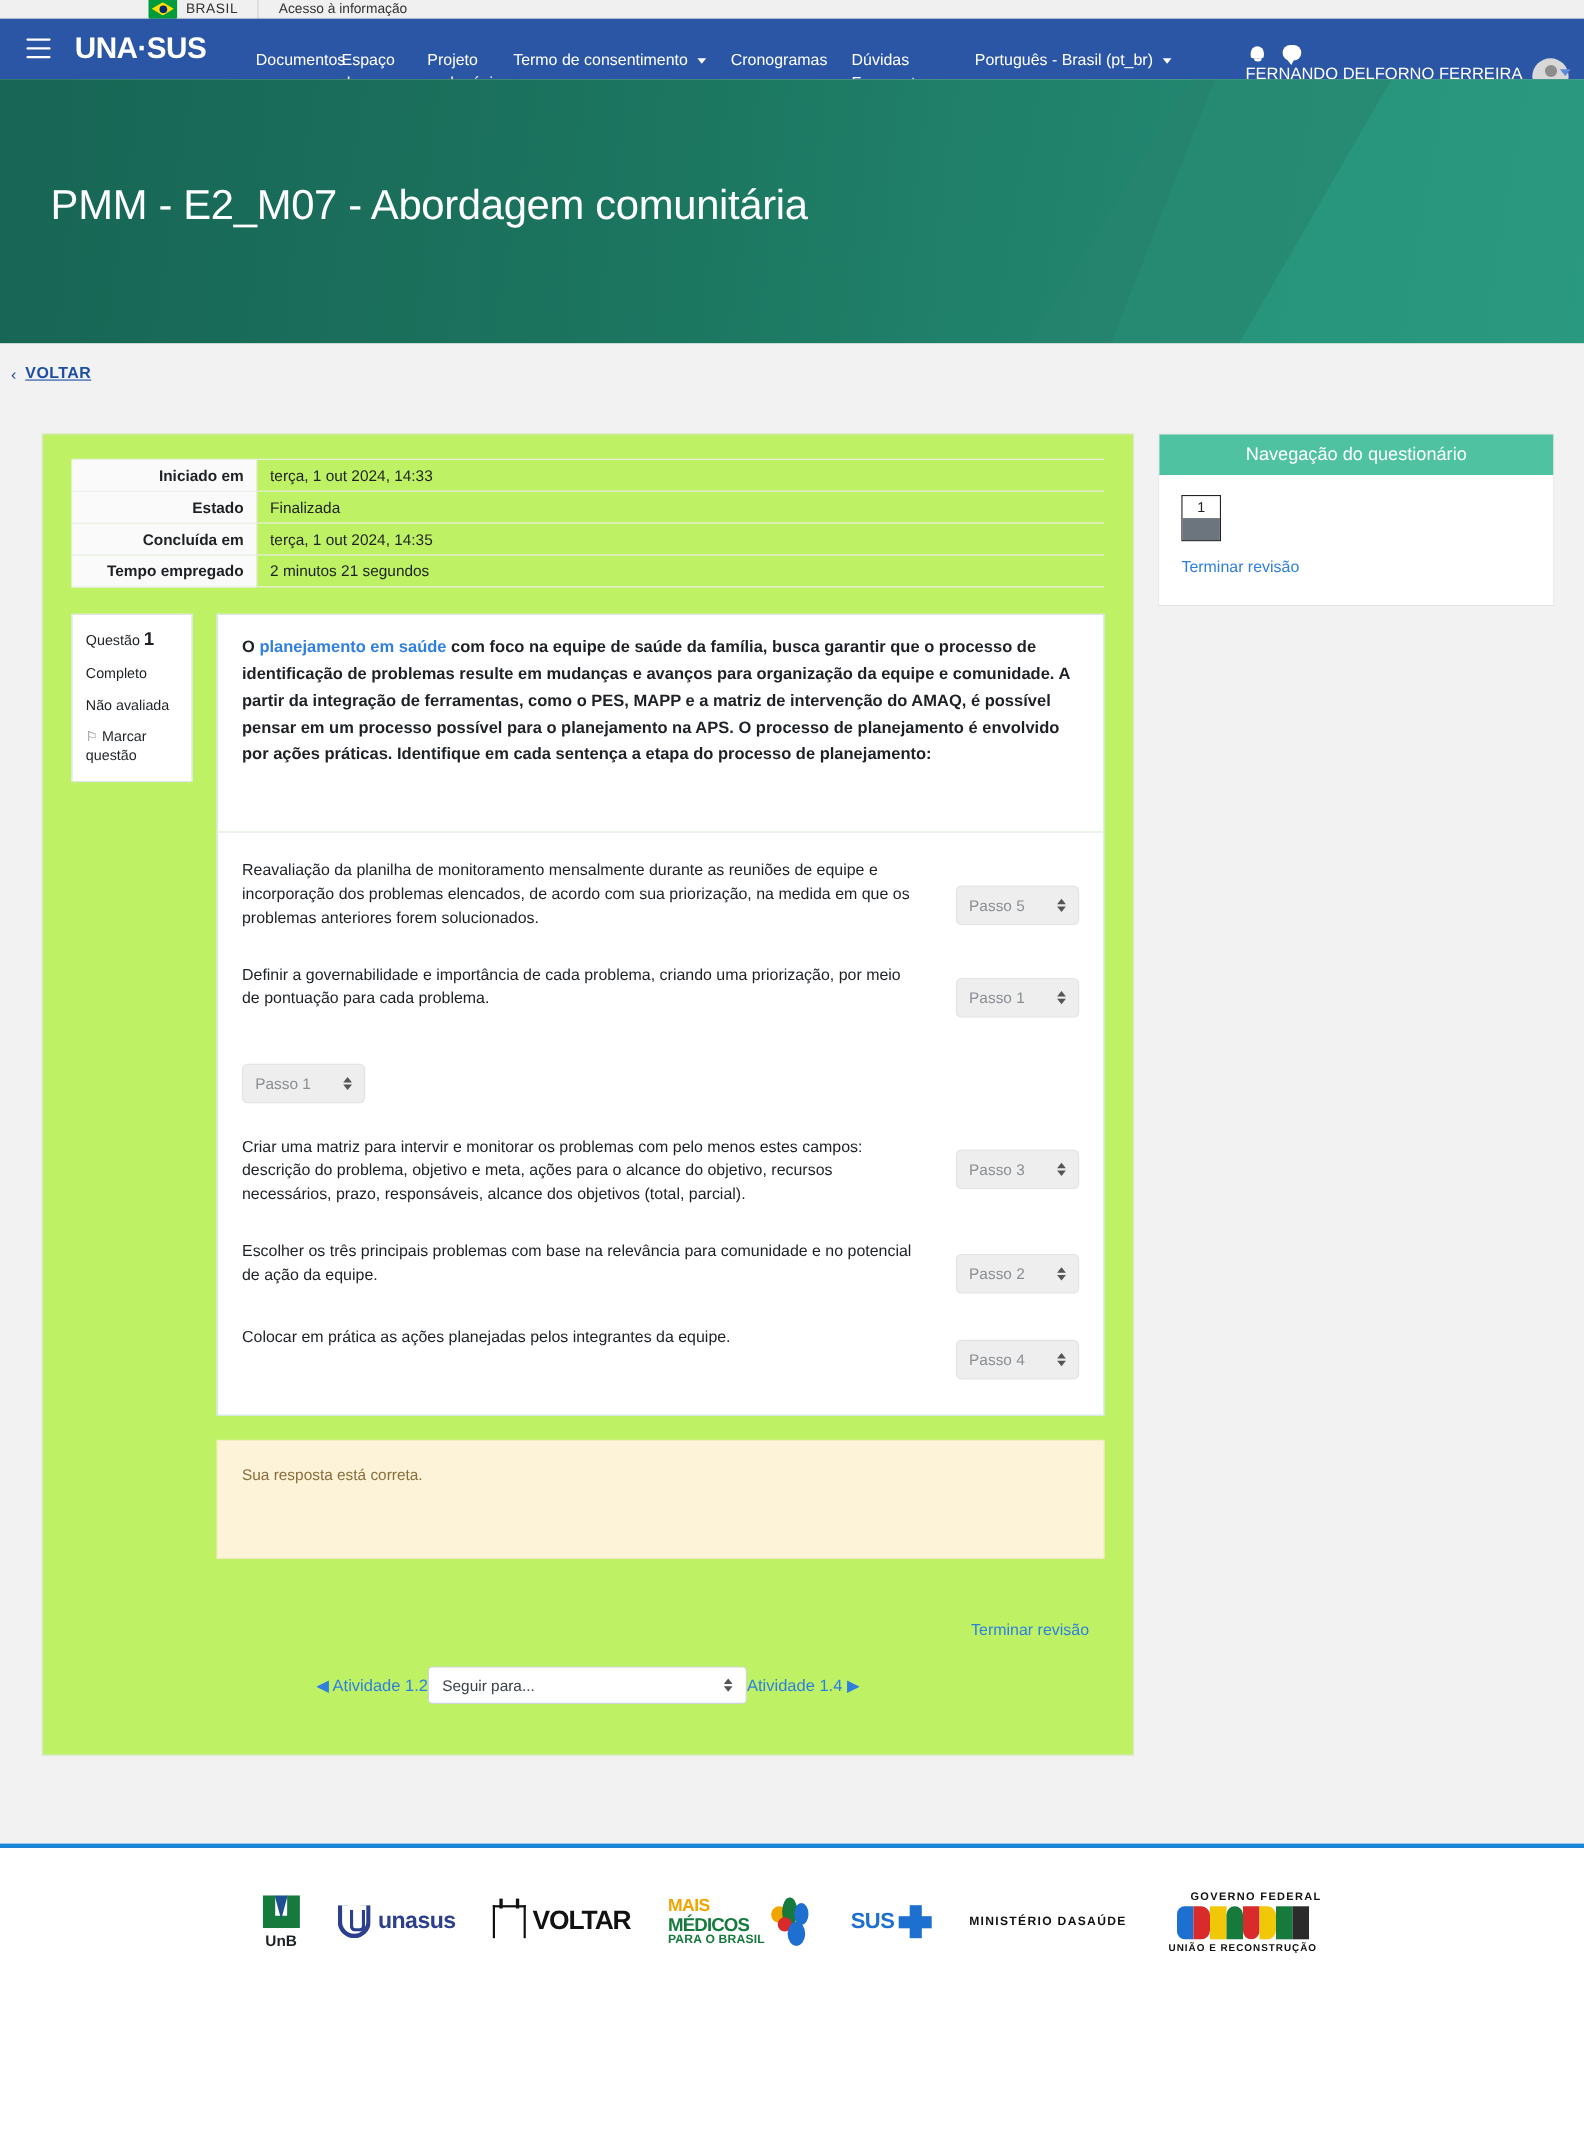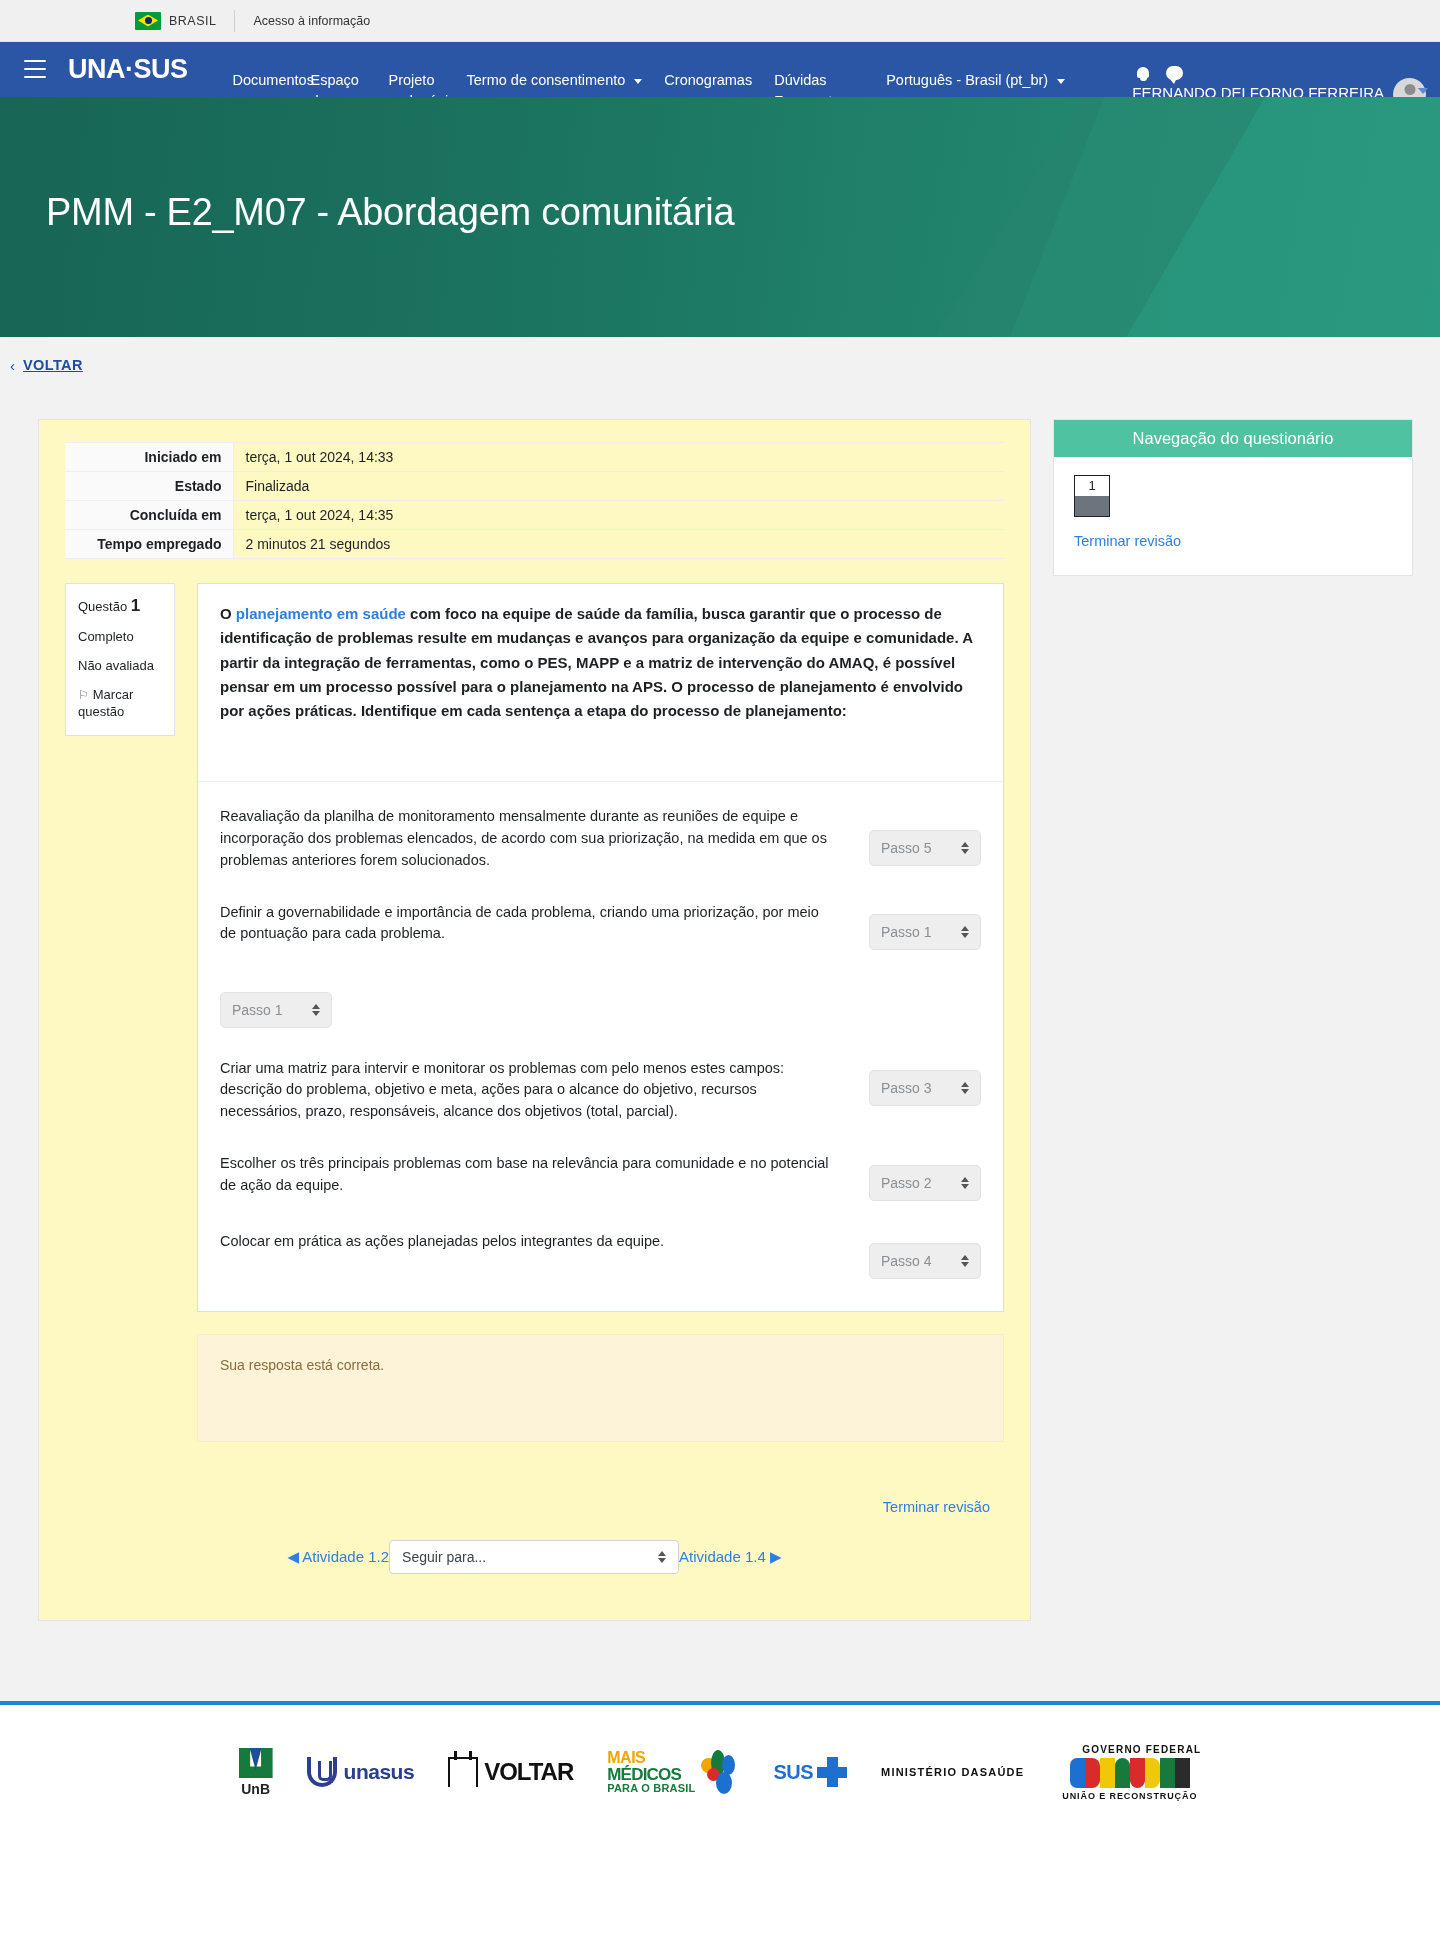--- a/index.html
+++ b/index.html
@@ -8,21 +8,21 @@
     width:1440px; height:1957px;
     background:#ffffff;
     font-family:"Liberation Sans", sans-serif;
     color:#1d2125;
     overflow:hidden;
     position:relative;
   }
 
   
   .govbar {
-    height:42px; background:#f0f0f0;
+    height:17px; background:#f0f0f0;
     display:flex; align-items:center;
     font-size:12.5px; color:#333;
     border-bottom:1px solid #e2e2e2;
   }
   .govbar-inner { display:flex; align-items:center; margin-left:135px; height:100%; }
   .flag-icon {
     width:26px; height:18px; border-radius:1px;
     background:#009c3b; position:relative; overflow:hidden;
     display:inline-block; margin-right:8px;
   }
@@ -148,21 +148,21 @@
     font-size:15px; margin-right:8px; color:#1c4fa1; font-weight:400;
   }
   .backlink .bl-text { text-decoration:underline; letter-spacing:.4px; }
 
   
   .pagewrap {
     background:#f2f2f2; padding:26px 0 80px 0; min-height:1180px;
     display:flex; justify-content:flex-start;
   }
   .content-col {
-    width:993px; margin-left:38px; background:#fef9c3;
+    width:993px; margin-left:38px; background:#bef264;
     border:1px solid #e4e4e4; padding:22px 26px 46px 26px;
   }
   .side-col { width:360px; margin-left:22px; }
 
   
   .summary { width:100%; border-collapse:collapse; margin-bottom:24px; }
   .summary tr { border-bottom:1px solid #eceeef; }
   .summary tr:first-child { border-top:1px solid #eceeef; }
   .summary th {
     text-align:right; font-size:14px; font-weight:700; color:#1d2125;

